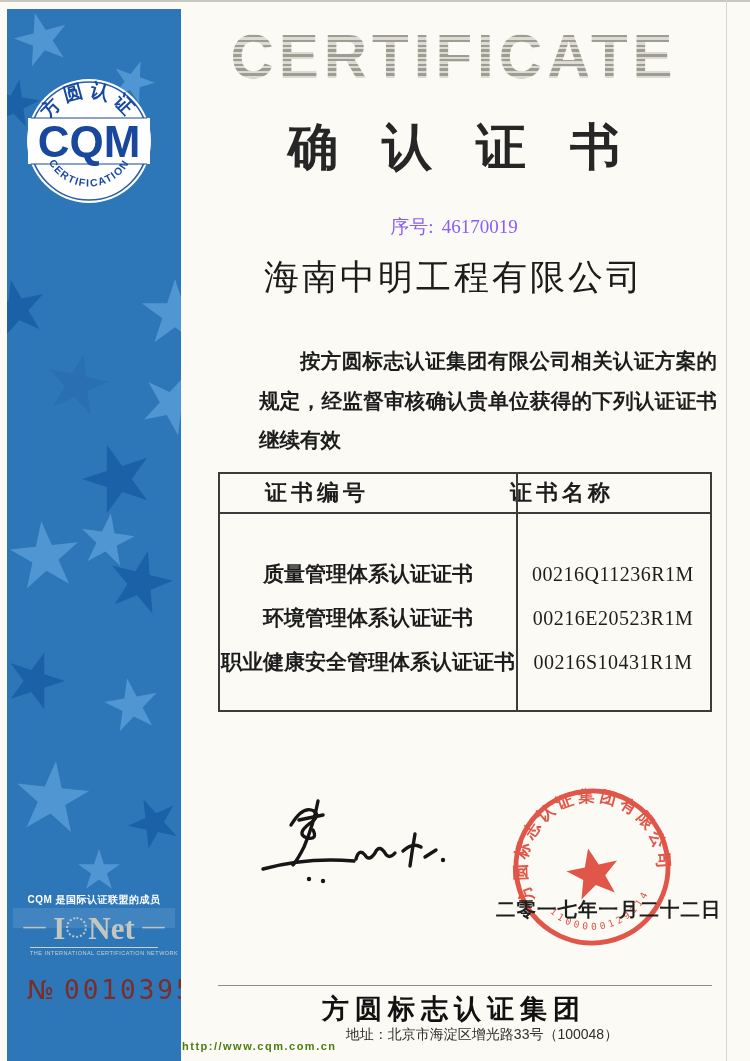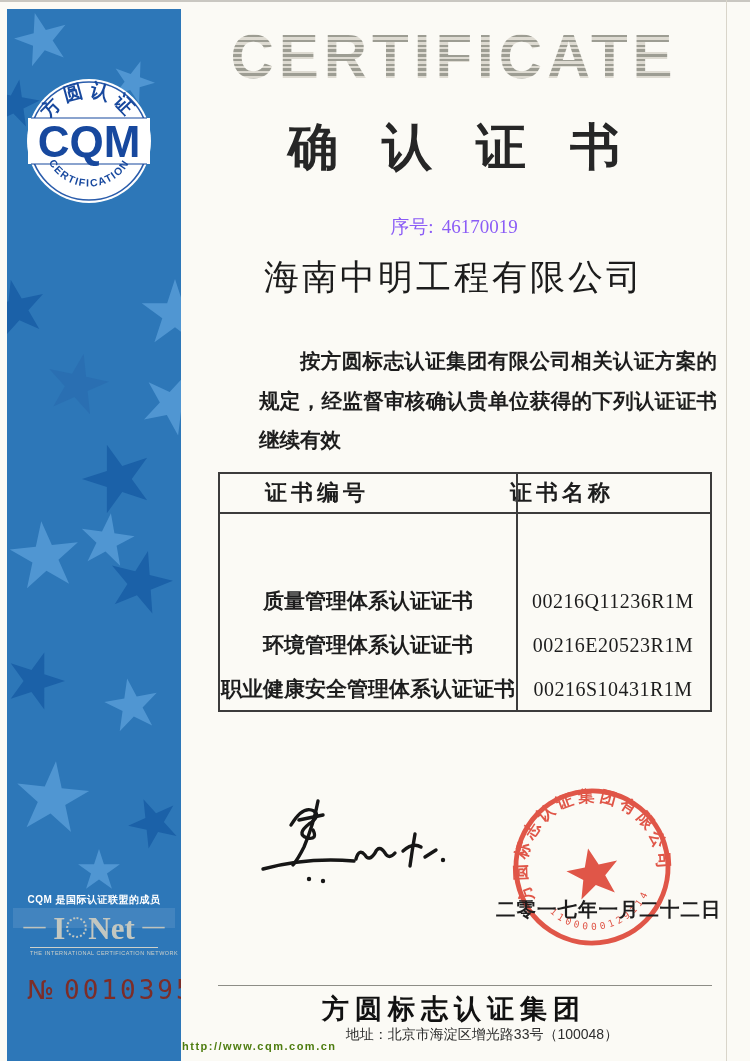--- a/index.html
+++ b/index.html
@@ -46,21 +46,21 @@
              text-align:justify;text-indent:41px;font-weight:600;color:#1d1d1d;margin-left:18px;}
 
   
   .cert-table{position:absolute;left:218px;top:472px;width:494px;height:240px;border:2px solid #3c3c3c;
               box-sizing:border-box;}
   .cert-table .vline{position:absolute;left:296px;top:0;bottom:0;width:2px;background:#3c3c3c;}
   .cert-table .hline{position:absolute;left:0;right:0;top:38px;height:2px;background:#3c3c3c;}
   .thead{display:flex;height:38px;line-height:38px;}
   .th{text-align:center;font-size:22px;font-weight:600;letter-spacing:4px;color:#1d1d1d;}
   .th.c1{width:296px;} .th.c2{width:194px;}
-  .tbody{padding-top:67px;}
+  .tbody{padding-top:40px;}
   .tr{display:flex;height:44px;line-height:44px;}
   .td-name{width:296px;text-align:center;font-size:21px;font-weight:600;color:#1d1d1d;}
   .td-num{width:194px;text-align:center;font-size:20px;letter-spacing:.5px;color:#1d1d1d;}
 
   
   .signature{position:absolute;left:255px;top:793px;width:195px;height:112px;}
   .seal{position:absolute;left:503px;top:778px;width:178px;height:178px;mix-blend-mode:multiply;opacity:.92;}
   .date-line{position:absolute;left:496px;top:896px;width:215px;font-size:19.5px;font-weight:700;
              letter-spacing:1px;color:#1d1d1d;white-space:nowrap;z-index:1;}
 

